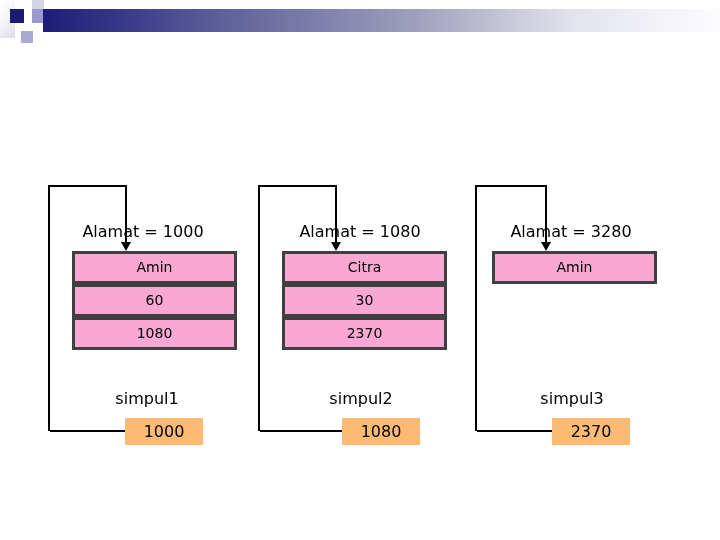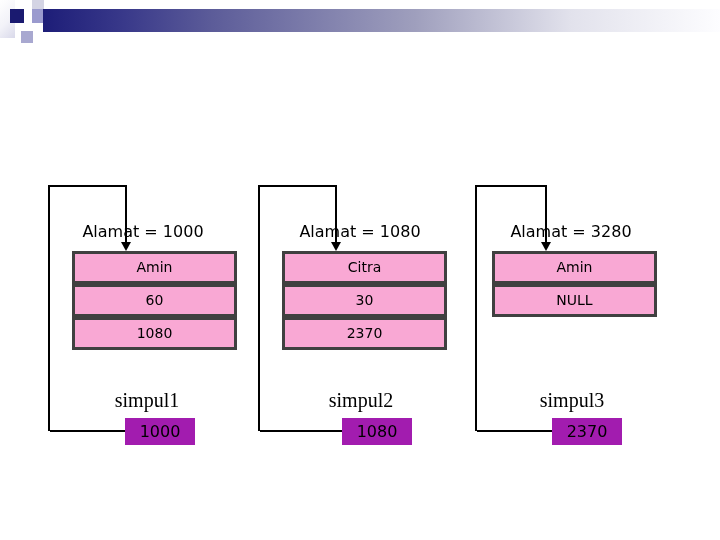--- a/index.html
+++ b/index.html
@@ -41,31 +41,31 @@
   .c-arrv  { left: var(--arrow-x); top: 181px; width: 2px; height: 58px; }
   .c-both  { left: calc(var(--vert-x) + 2px); top: 426px; width: calc(var(--box-left) - var(--vert-x) - 2px); height: 2px; }
   .c-head  { left: calc(var(--arrow-x) - 4px); top: 238px; width: 0; height: 0;
              border-left: 5px solid transparent; border-right: 5px solid transparent;
              border-top: 9px solid #000; background: transparent; }
 
   
   .alamat { left: var(--alamat-cx); top: 218px; transform: translateX(-50%);
             font-size: 16px; white-space: nowrap; }
   .simpul { left: var(--simpul-cx); top: 385px; transform: translateX(-50%);
-            font-size: 20px; white-space: nowrap; font-family: Liberation Serif, serif; }
+            font-size: 16px; white-space: nowrap; }
 
   
   .ntable { left: var(--table-left); top: 247px; width: 165px; }
   .nrow   { height: 27px; line-height: 27px; text-align: center;
             background: #f9a8d4; border: 3px solid #404040;
             font-size: 14px; }
 
   
-  .addrbox { left: var(--box-left); top: 414px; width: 70px; height: 27px;
-             line-height: 27px; text-align: center; background: #a21caf;
+  .addrbox { left: var(--box-left); top: 414px; width: 78px; height: 27px;
+             line-height: 27px; text-align: center; background: #fdba74;
              font-size: 16px; }
 </style>
 </head>
 <body>
 
 <div class="stage">
 
   <div class="deco deco-strip"></div>
   <div class="deco sq-navy"></div>
   <div class="deco sq-light"></div>
@@ -107,19 +107,18 @@
 
   <div class="node node3">
     <div class="line c-vert"></div>
     <div class="line c-toph"></div>
     <div class="line c-arrv"></div>
     <div class="c-head"></div>
     <div class="line c-both"></div>
     <div class="alamat">Alamat = 3280</div>
     <div class="ntable">
       <div class="nrow">Amin</div>
-      <div class="nrow">NULL</div>
     </div>
     <div class="simpul">simpul3</div>
     <div class="addrbox">2370</div>
   </div>
 
 </div>
 
 </body></html>

